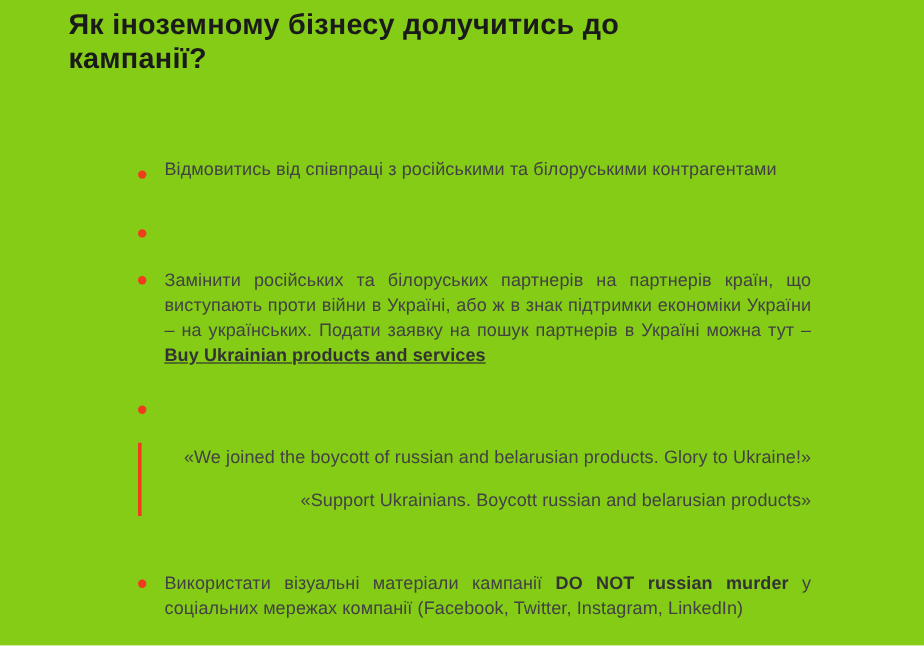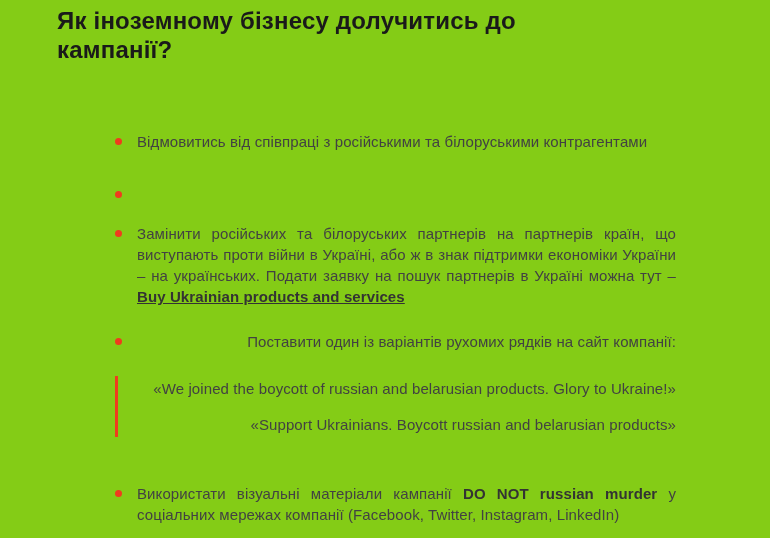--- a/index.html
+++ b/index.html
@@ -40,21 +40,21 @@
     margin: 7px 15px 0 0;
   }
   .li-text {
     margin: 0;
     font-size: 15px;
     line-height: 21px;
     color: #424242;
     letter-spacing: 0.1px;
   }
   .justify { text-align: justify; }
-  .mb-32 { margin-bottom: 32px; }
+  .mb-32 { margin-bottom: 32px; align-items: center; }
   .mb-25 { margin-bottom: 25px; }
   .mb-24 { margin-bottom: 24px; justify-content: space-between; }
   .link {
     color: #333333;
     font-weight: 700;
     text-decoration: underline;
     cursor: pointer;
   }
   .li-text strong { color: #333333; }
   .quote {
@@ -90,21 +90,20 @@
       <span class="dot"></span>
     </div>
 
     <div class="li mb-24">
       <span class="dot"></span>
       <p class="li-text justify"><span>Замінити російських та білоруських партнерів на партнерів країн, що виступають проти війни в Україні, або ж в знак підтримки економіки України – на українських. Подати заявку на пошук партнерів в Україні можна тут – </span><a class="link">Buy Ukrainian products and services</a></p>
     </div>
 
     <div class="li mb-24">
       <span class="dot"></span>
-      <p class="li-text">Поставити один із варіантів рухомих рядків на сайт компанії:</p>
     </div>
 
     <div class="quote">
       <p class="quote-line">«We joined the boycott of russian and belarusian products. Glory to Ukraine!»</p>
       <p class="quote-line">«Support Ukrainians. Boycott russian and belarusian products»</p>
     </div>
 
     <div class="li">
       <span class="dot"></span>
       <p class="li-text justify"><span>Використати візуальні матеріали кампанії </span><strong>DO NOT russian murder</strong><span> у соціальних мережах компанії (Facebook, Twitter, Instagram, LinkedIn)</span></p>

